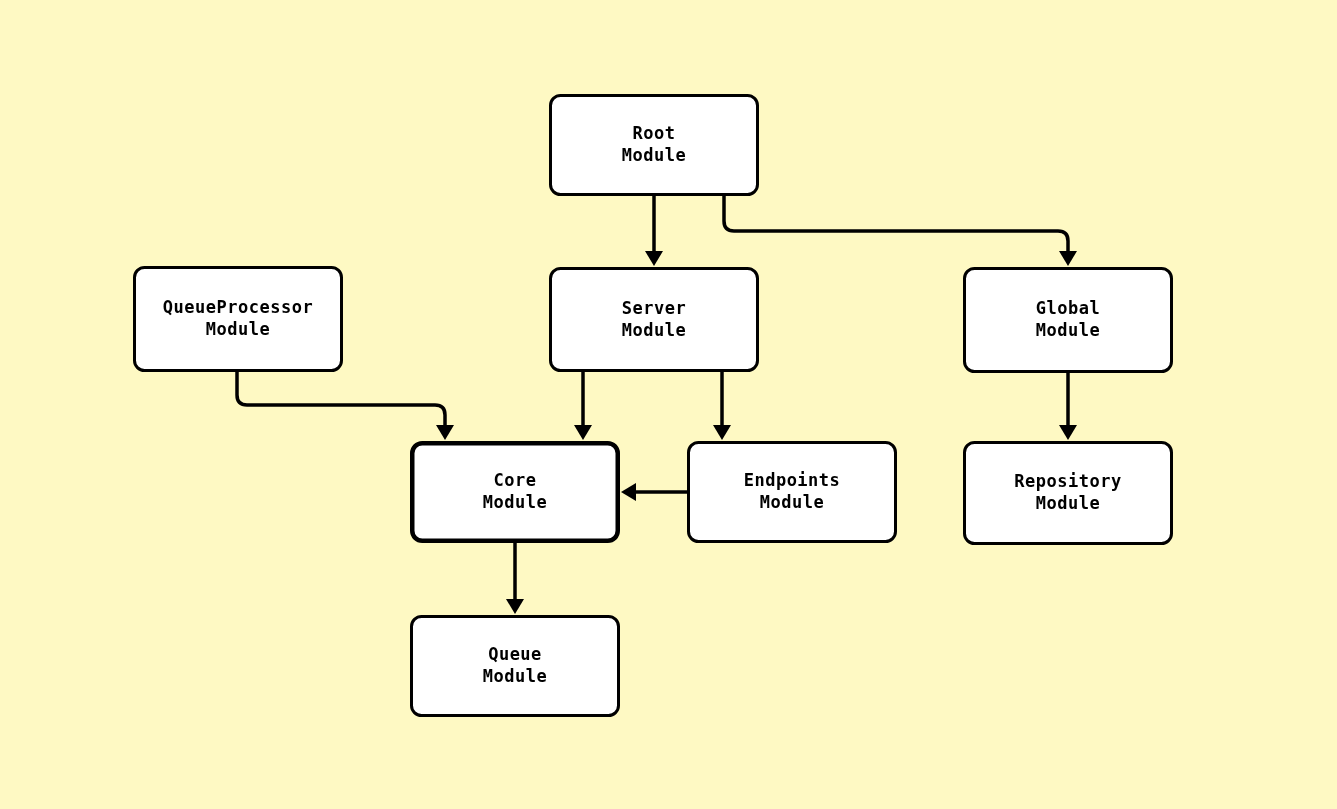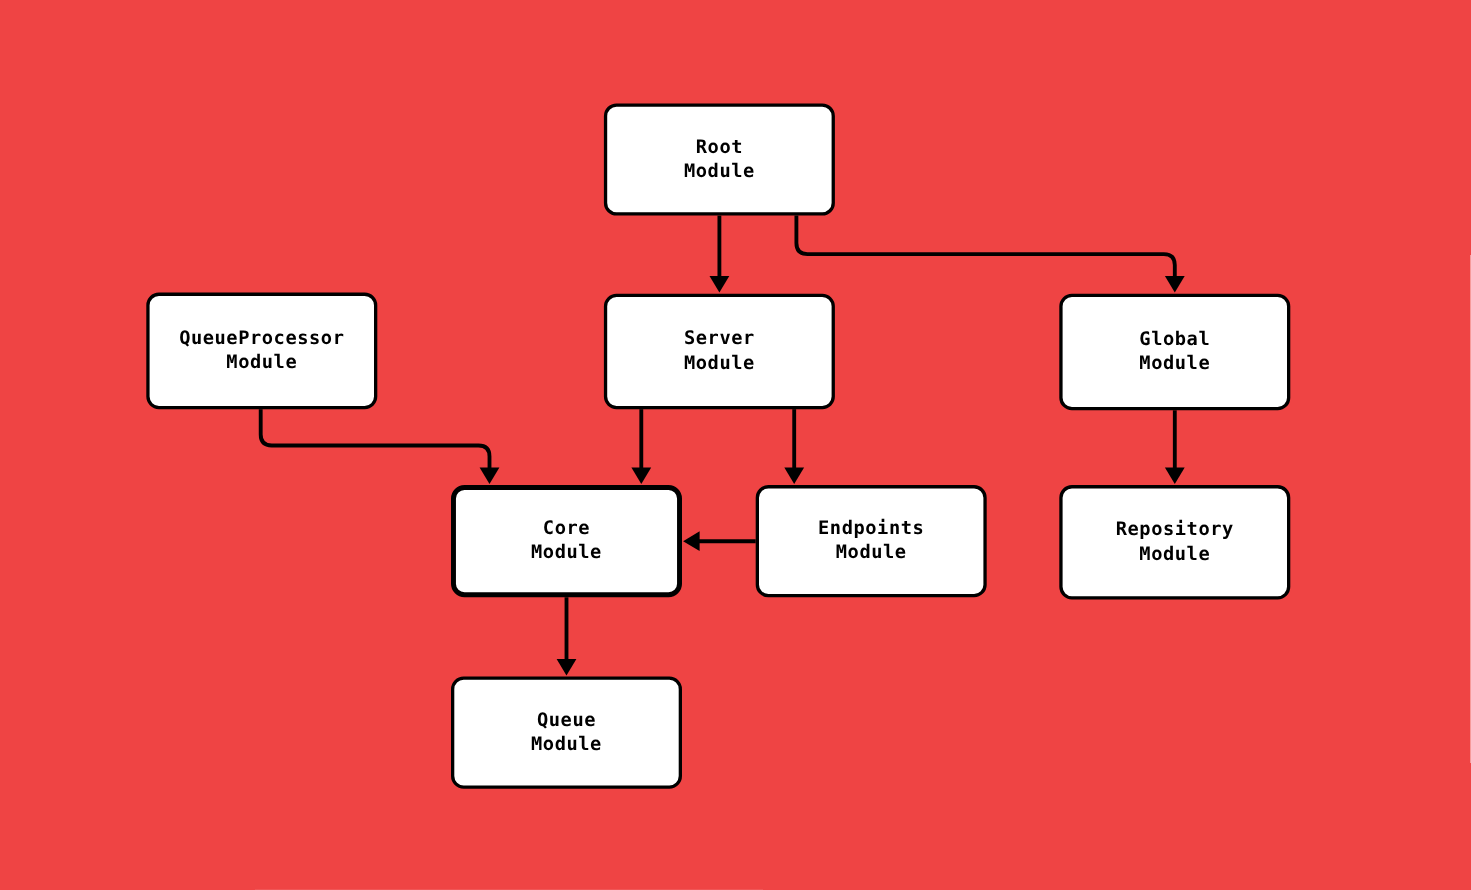--- a/index.html
+++ b/index.html
@@ -10,21 +10,21 @@
   body {
     width: 1337px;
     height: 809px;
     font-family: "DejaVu Sans Mono", "Liberation Mono", monospace;
     overflow: hidden;
   }
   #diagram-root {
     position: relative;
     width: 1337px;
     height: 809px;
-    background: #ef4444;
+    background: #fef9c3;
   }
   svg#graph {
     display: block;
     width: 1337px;
     height: 809px;
   }
   .node-box {
     fill: #ffffff;
   }
   .node-label {

